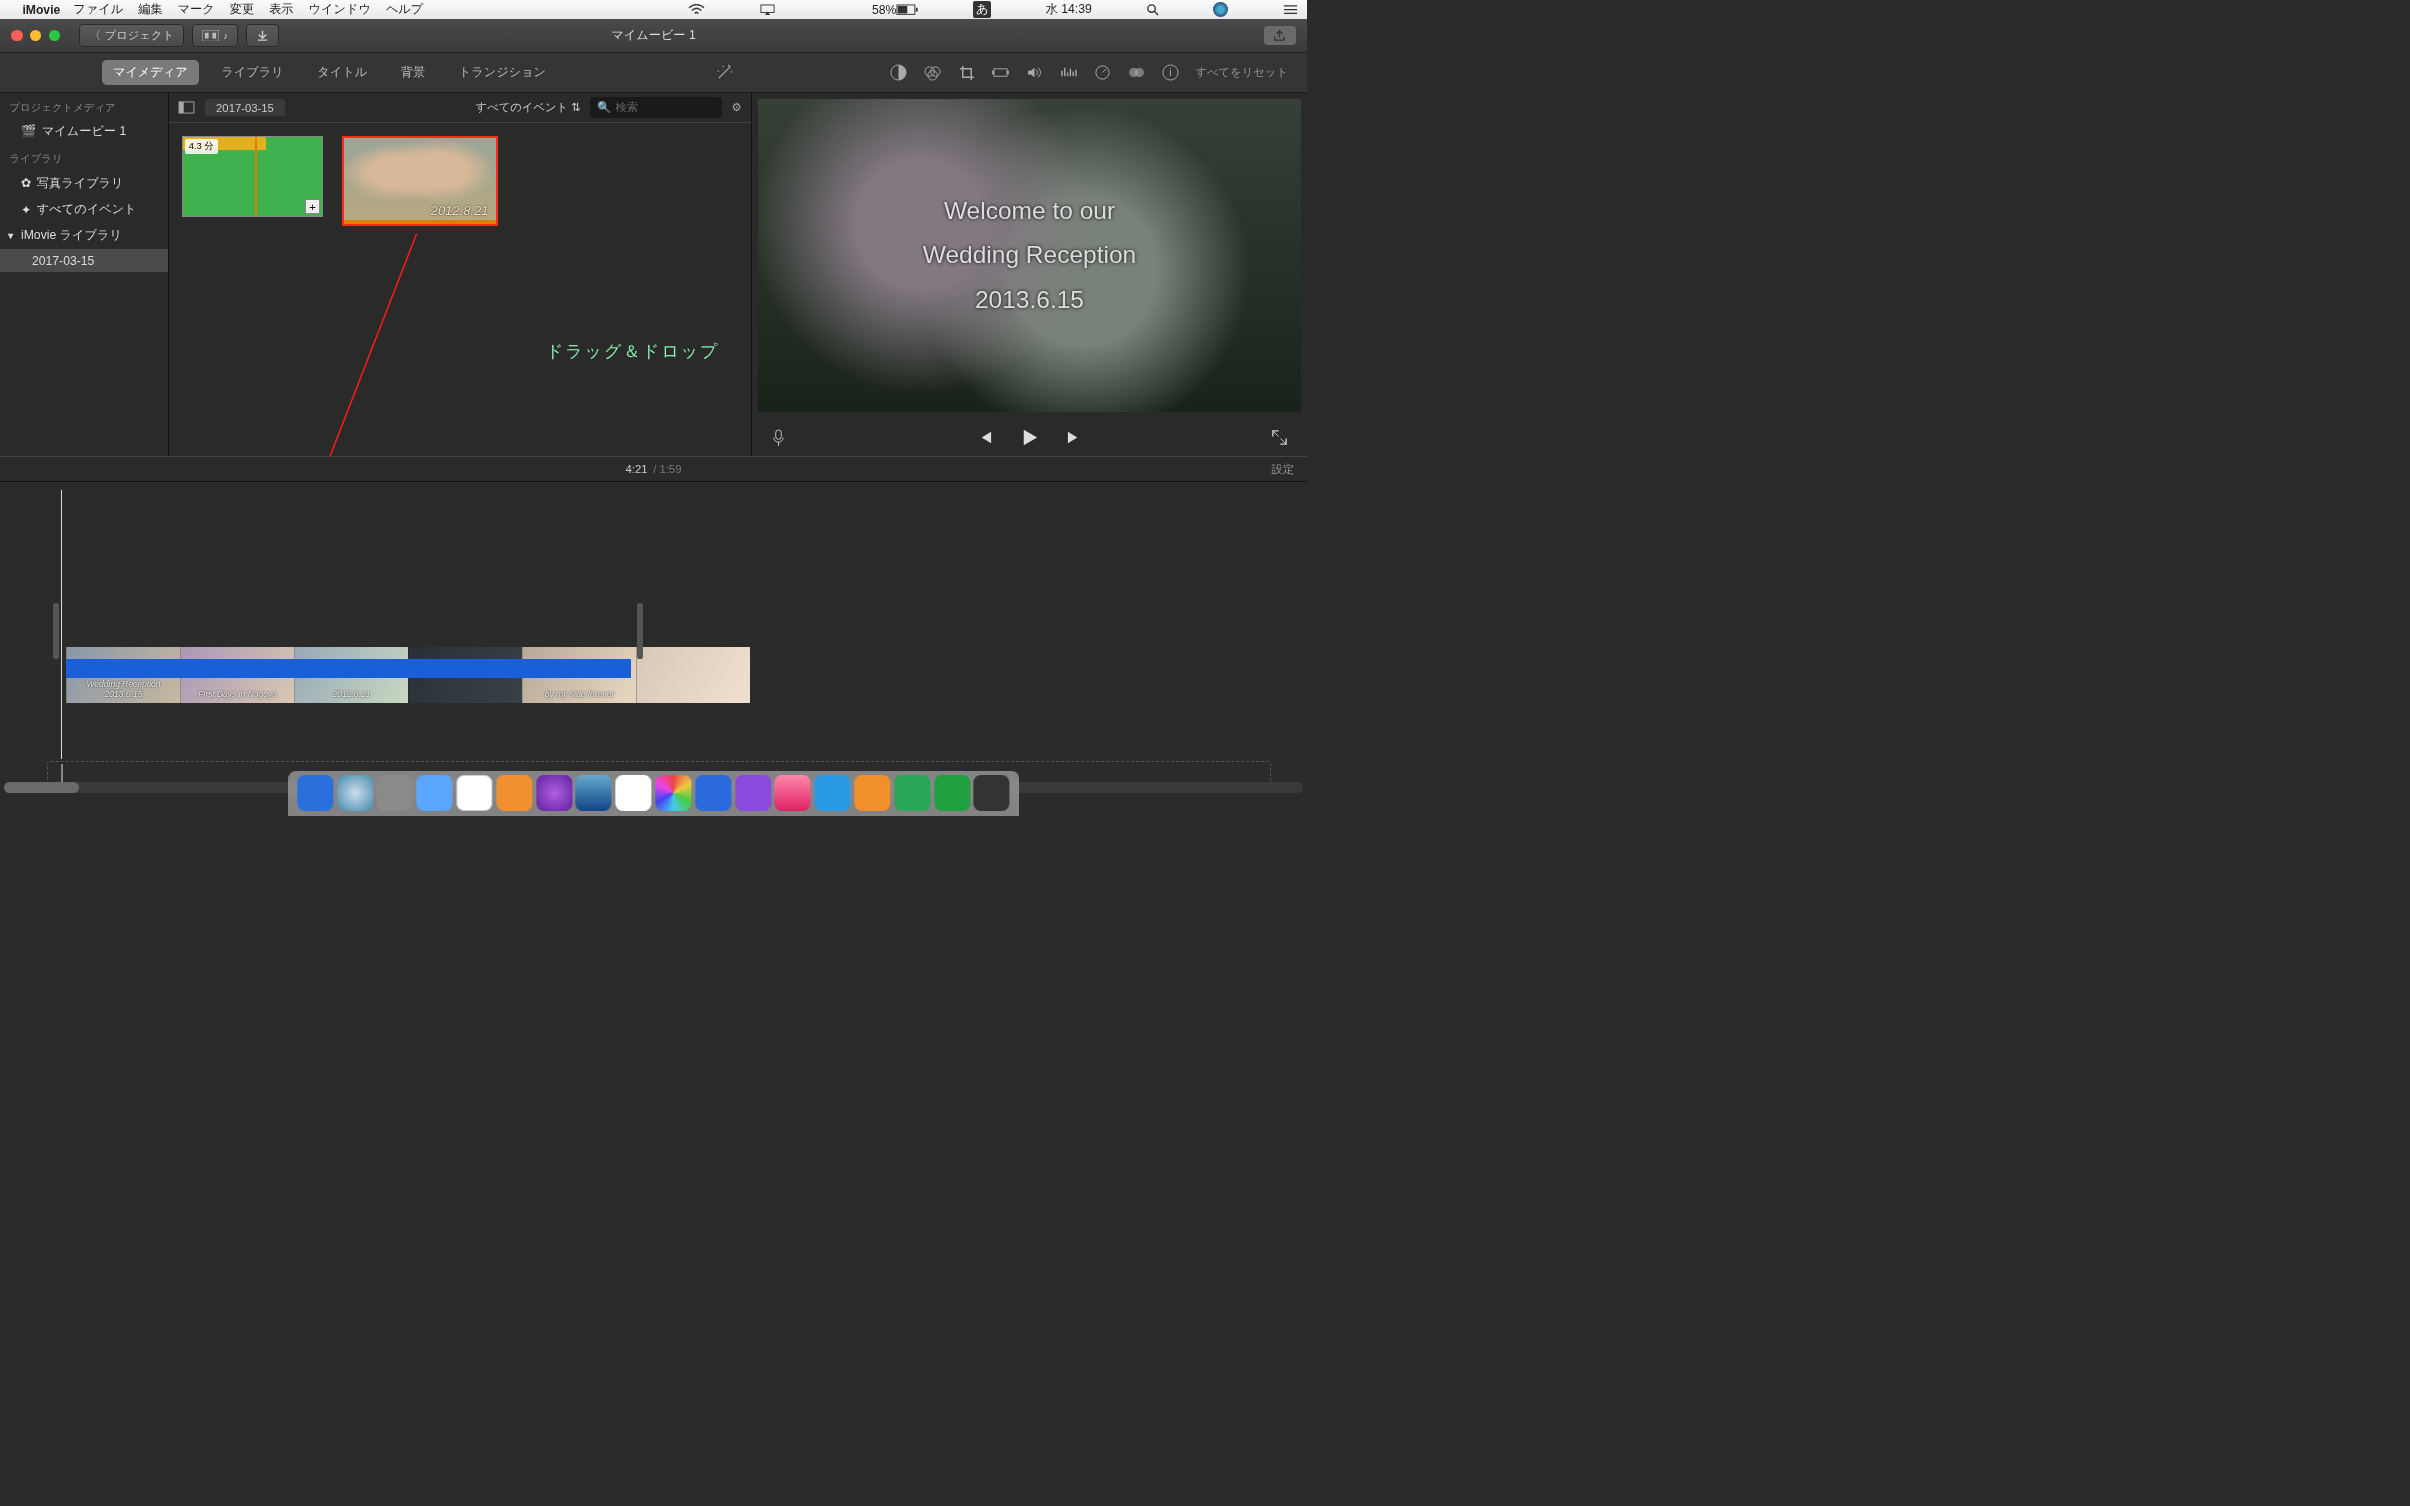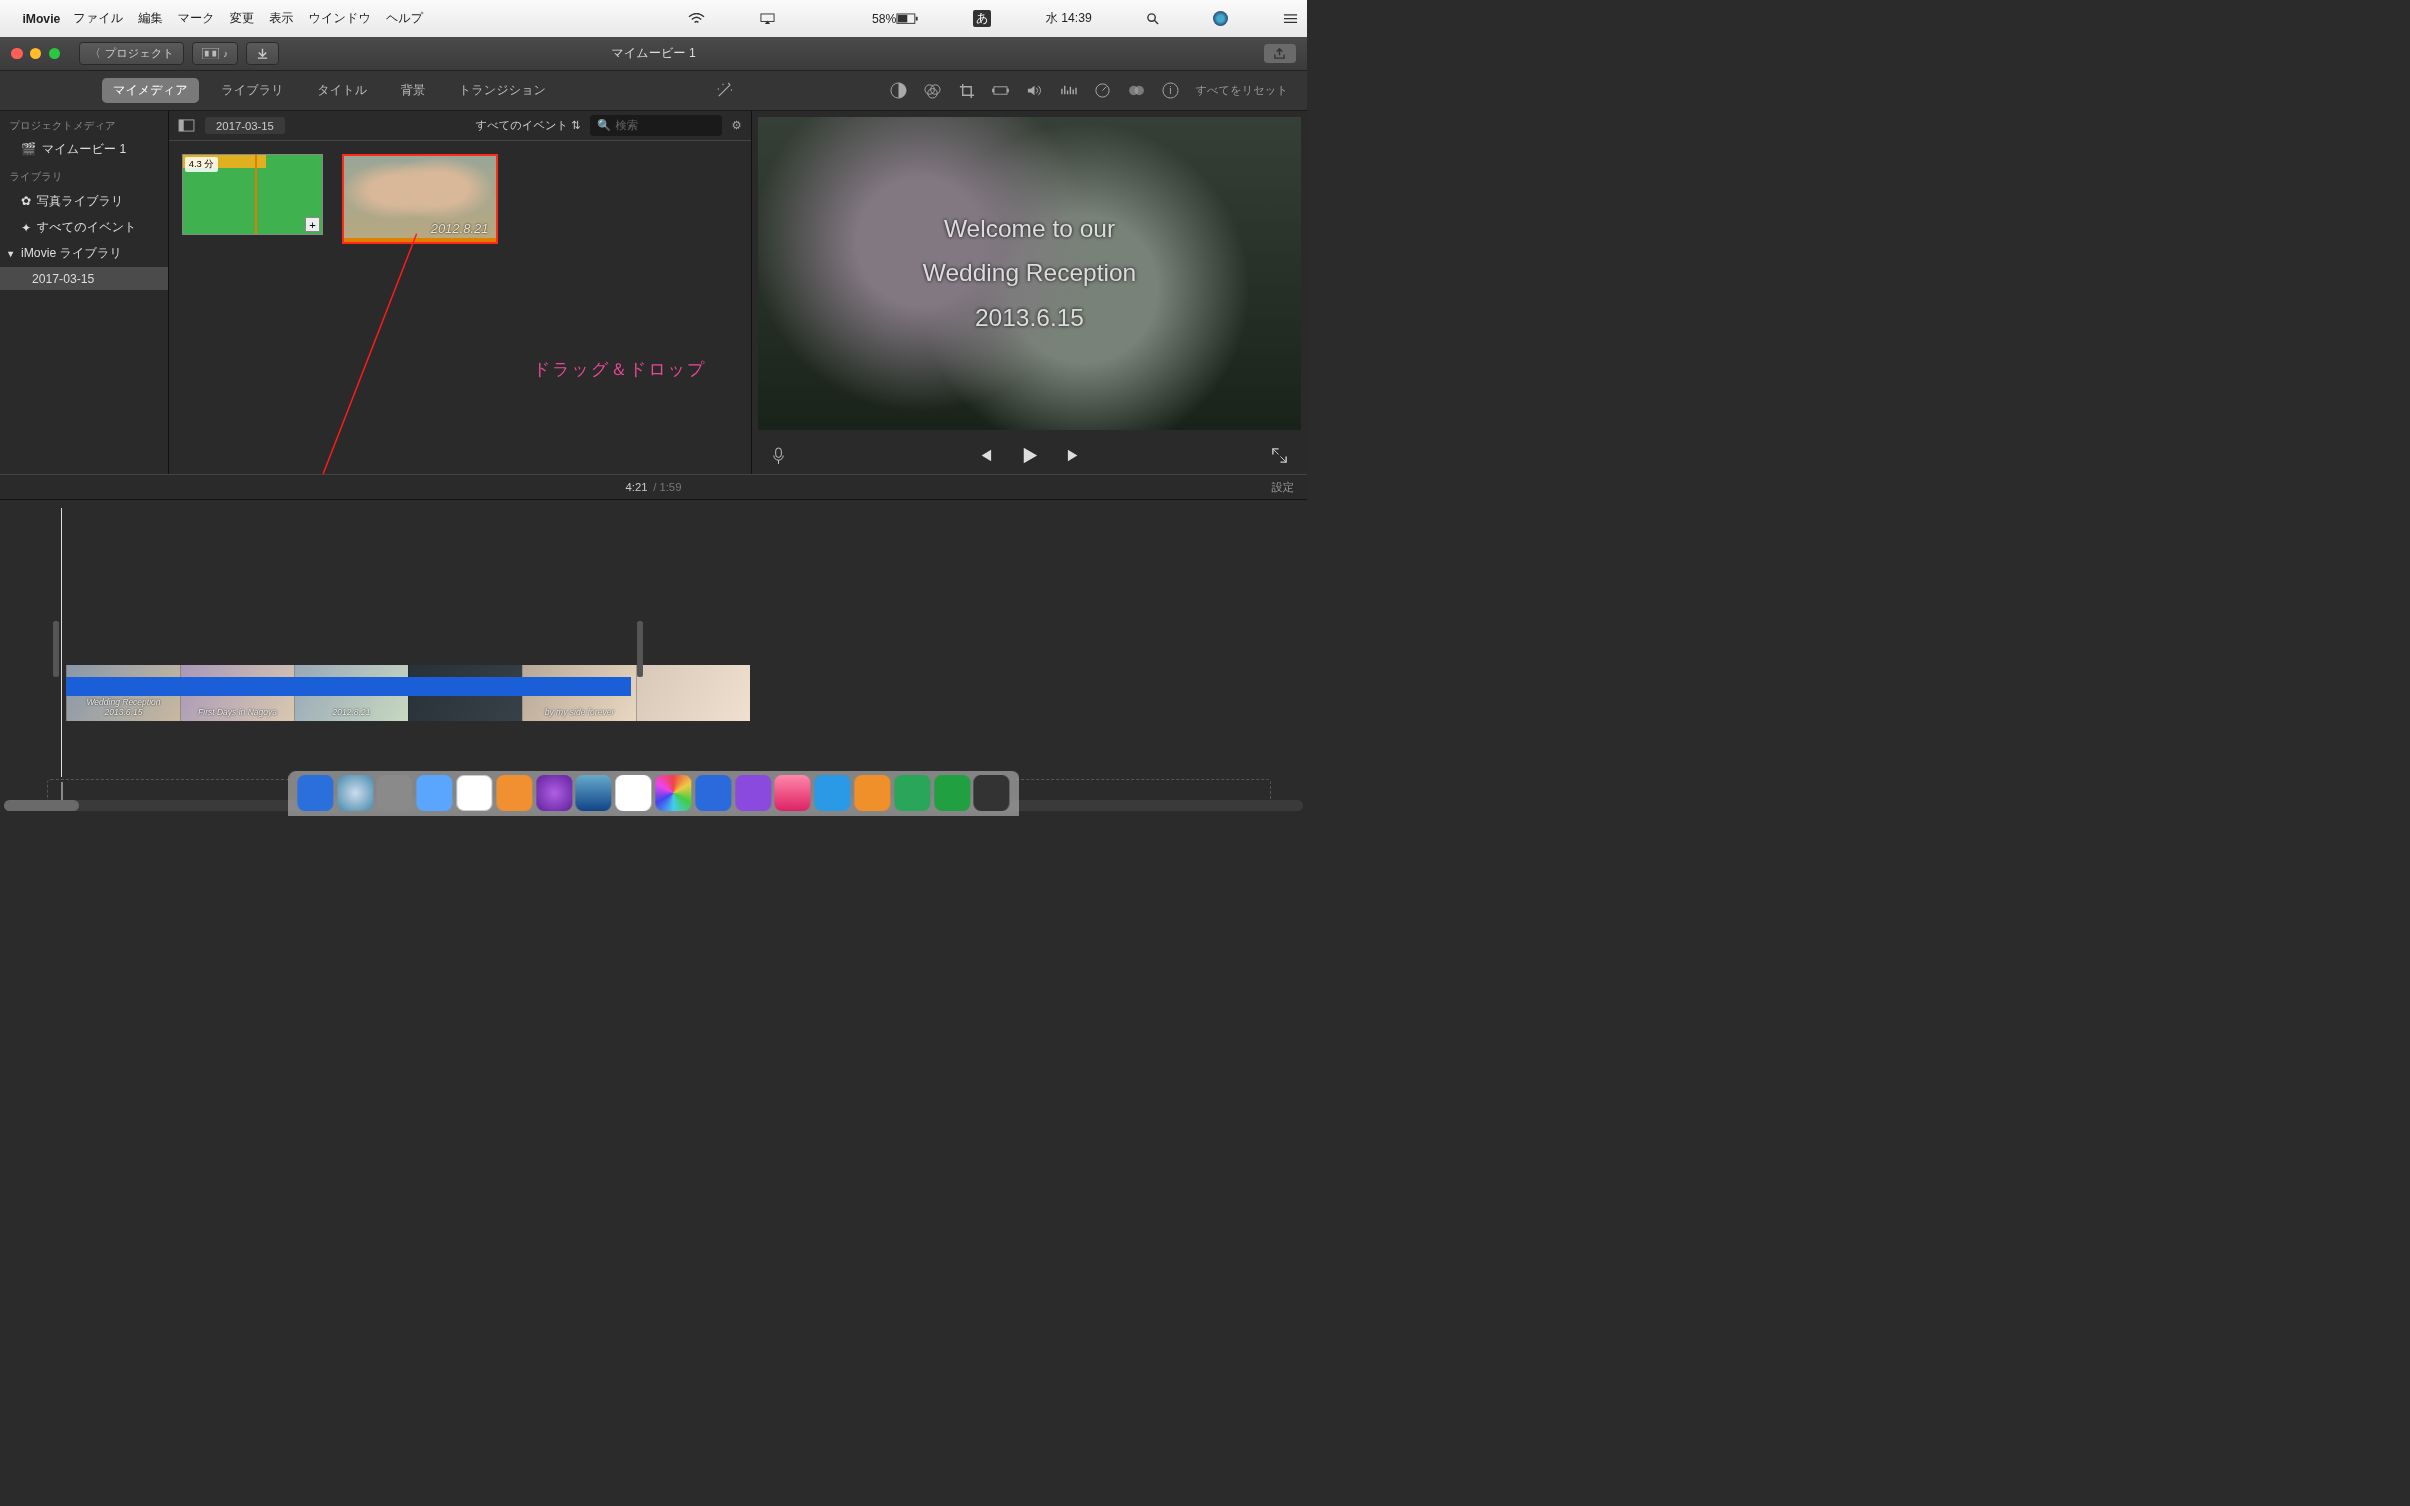--- a/index.html
+++ b/index.html
@@ -1,19 +1,19 @@
 <!DOCTYPE html>
 <html style="font-size:15px"><head>
 <meta charset="utf-8">
 <style>
 * { margin: 0; padding: 0; box-sizing: border-box; font-family: -apple-system, "Helvetica Neue", sans-serif; }
 body { width: 1307px; height: 816px; background: #2b2b2b; overflow: hidden; position: relative; }
 
 
-.menubar { height: 37px; background: linear-gradient(#fbfbfb,#e8e8e8); display: flex; align-items: center; font-size: 12.2px; color: #222; padding: 0 9.4px; }
+.menubar { height: 19px; background: linear-gradient(#fbfbfb,#e8e8e8); display: flex; align-items: center; font-size: 12.2px; color: #222; padding: 0 9.4px; }
 .menubar .apple { margin-right: 13px; }
 .menubar .appname { font-weight: 600; margin-right: 13px; }
 .menubar .mitem { margin-right: 15px; }
 .menubar .spacer { flex: 1; }
 .menubar .right { display: flex; align-items: center; gap: 11.3px; }
 .menubar .right span { display: inline-flex; align-items: center; margin-left: 43px; }
 
 
 .titlebar { height: 34px; background: linear-gradient(#4a4a4a,#3b3b3b); display: flex; align-items: center; padding: 0 11.3px; color: #ddd; font-size: 12.2px; position: relative; border-bottom: 0.9px solid #222; }
 .traffic { display: flex; gap: 7.5px; margin-right: 19px; }
@@ -54,21 +54,21 @@
 .clip1 .dur { position: absolute; top: 1.9px; left: 1.9px; background: rgba(255,255,255,.85); font-size: 9.4px; padding: 0.9px 3.8px; border-radius: 1.9px; }
 .clip1 .wave { position: absolute; top: 0; left: 0; right: 0; height: 13px; background: linear-gradient(90deg,#e0b020 60%,#3fb24f 60%); }
 .clip1 .plus { position: absolute; bottom: 1.9px; right: 1.9px; width: 15px; height: 15px; background: #eee; border: 0.9px solid #888; font-size: 11.3px; display: flex; align-items: center; justify-content: center; }
 .clip1 .play { position: absolute; top: 0; left: 52%; width: 1.9px; height: 100%; background: #e08000; }
 
 .clip2 { width: 156px; height: 90px; border: 2.8px solid #ff2a1a; position: relative; background: linear-gradient(120deg,#8a9a8a,#c8b890); overflow: hidden; }
 .clip2 .faces { position: absolute; inset: 0; background: radial-gradient(ellipse at 35% 40%, #d8b898 20%, transparent 40%), radial-gradient(ellipse at 62% 38%, #d8b898 22%, transparent 42%), linear-gradient(#9aa698,#b8a880); }
 .clip2 .stamp { position: absolute; bottom: 5.6px; right: 7.5px; color: #f0e4d0; font-style: italic; font-size: 13px; text-shadow: 0 0 1.9px #000; }
 .clip2 .bar { position: absolute; bottom: 0; left: 0; right: 0; height: 3.8px; background: #e08000; }
 
-.annot { position: absolute; left: 364px; top: 217px; color: #ec4899; font-size: 17px; letter-spacing: 1.9px; }
+.annot { position: absolute; left: 377px; top: 217px; color: #86efac; font-size: 17px; letter-spacing: 1.9px; }
 .arrow-svg { position: absolute; left: 185px; top: 17px; pointer-events: none; }
 
 .preview { width: 556px; background: #2a2a2a; border-left: 0.9px solid #111; display: flex; flex-direction: column; }
 .viewer { flex: 1; margin: 5.6px; background: #1a1a1a; position: relative; overflow: hidden; display: flex; align-items: center; justify-content: center; }
 .viewer .img { position: absolute; inset: 0; background: radial-gradient(circle at 30% 40%, #d8c8d8 15%, transparent 40%), radial-gradient(circle at 60% 55%, #c8d8c8 20%, transparent 45%), linear-gradient(#5a6a5a,#2a3a2a); filter: brightness(.6); }
 .viewer .txt { position: relative; color: #dcdcdc; font-family: cursive; text-align: center; font-size: 24.5px; line-height: 1.8; text-shadow: 0 0 3.8px #000; }
 .controls { height: 38px; display: flex; align-items: center; justify-content: center; gap: 26px; color: #ddd; position: relative; }
 .controls .mic { position: absolute; left: 19px; }
 .controls .full { position: absolute; right: 19px; }
 

